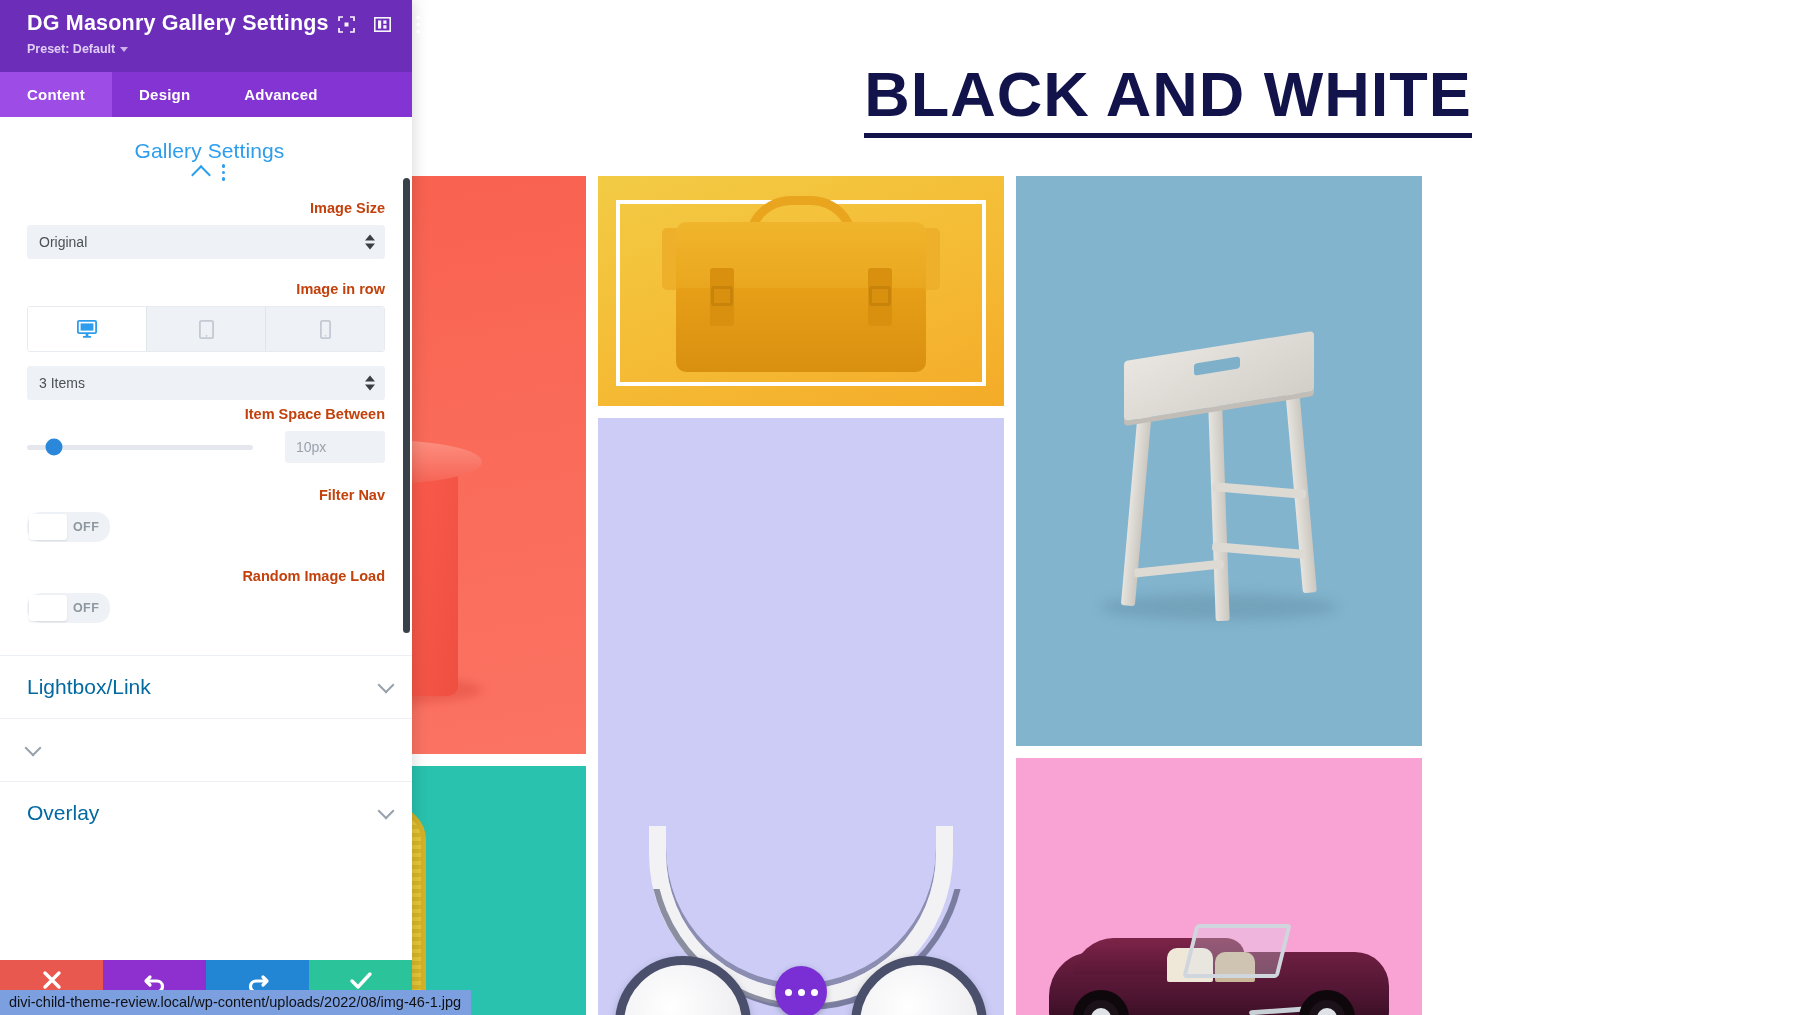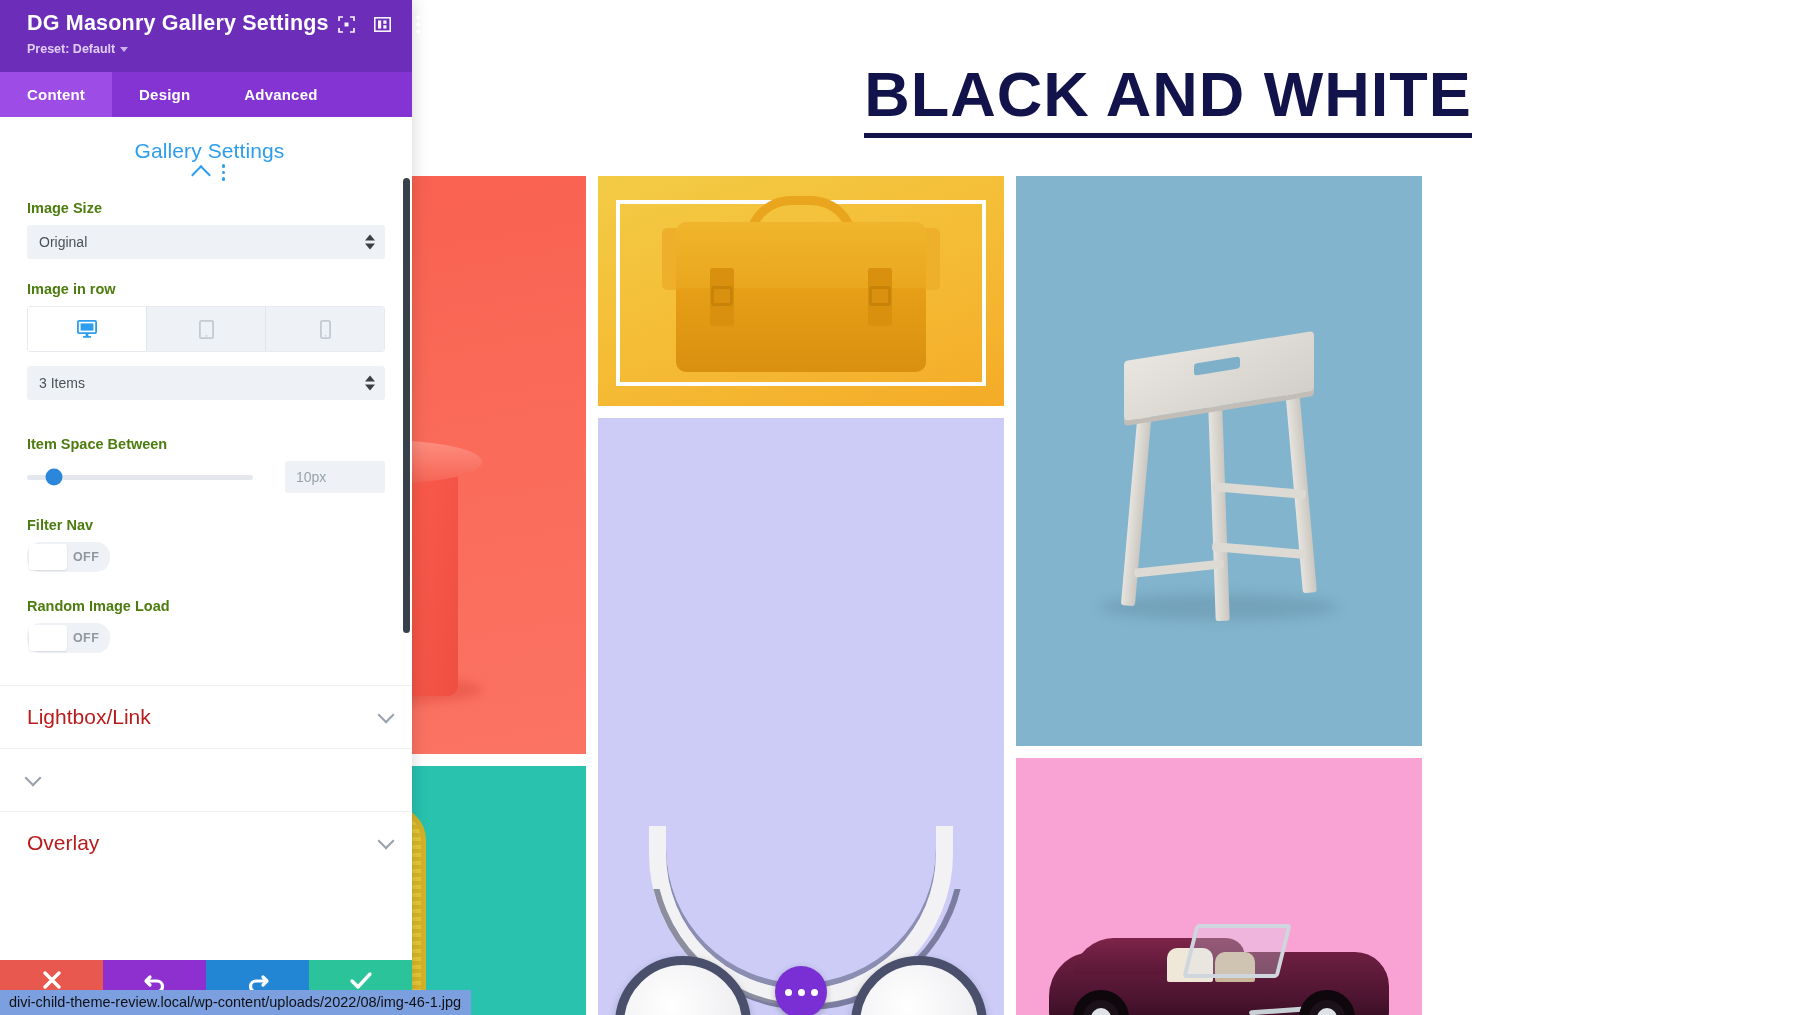--- a/index.html
+++ b/index.html
@@ -247,21 +247,21 @@
   .sec-head {
     display:flex; align-items:center; padding: 22px 20px 6px 27px; flex-direction: column;
   }
   .sec-title { flex:1 1 auto; color:#2d9ded; font-size: 21px; font-weight:400; letter-spacing:.1px; }
   .sec-actions { display:flex; align-items:center; gap: 14px; }
   .chev-up { width: 14px; height: 14px; border-left: 2.5px solid #2d9ded; border-top: 2.5px solid #2d9ded; transform: rotate(45deg); margin-top:5px;}
   .kebab { display:flex; flex-direction:column; gap:3px; align-items:center; }
   .kebab i { width:3.5px;height:3.5px;border-radius:50%;background:#2d9ded;display:block; }
 
   .field { padding: 12px 27px 0 27px; }
-  .flabel { font-size: 14.5px; font-weight: 700; color:#4d7c0f; margin-bottom: 9px; }
+  .flabel { font-size: 14.5px; font-weight: 700; color:#c2410c; margin-bottom: 9px; text-align: right; }
 
   .select {
     position: relative; height: 34px; background:#eef1f6; border-radius: 3px;
     display:flex; align-items:center; padding: 0 30px 0 12px;
     font-size: 14px; color:#4b5257;
   }
   .select .arrows {
     position:absolute; right: 10px; top: 50%; transform: translateY(-50%);
     display:flex; flex-direction:column; gap:3px;
   }
@@ -297,21 +297,21 @@
     width: 38px; height: 26px; background:#fff; border-radius:3px; margin:2px;
     box-shadow: 0 1px 2px rgba(0,0,0,.10);
   }
   .toggle .lbl { font-size: 12.5px; font-weight:700; color:#8e979e; letter-spacing:.4px; margin-left: 4px;}
 
   .collapsed-sec {
     border-top: 1px solid #eceff3;
     height: 63px;
     display:flex; align-items:center; padding: 0 20px 0 27px;
   }
-  .collapsed-sec .t { flex:1 1 auto; font-size: 21px; color:#b91c1c; font-weight:400; }
+  .collapsed-sec .t { flex:1 1 auto; font-size: 21px; color:#0369a1; font-weight:400; }
   .chev-dn { width: 12px; height: 12px; border-right: 2.5px solid #98a2ac; border-bottom: 2.5px solid #98a2ac; transform: rotate(45deg); margin-bottom: 5px;}
 
   .spacer-gap { height: 30px; }
 
   
   .actionbar {
     position:absolute; left:0; bottom: 0; width: 412px; height: 55px;
     display:flex; z-index: 25;
   }
   .act { flex:1 1 0; display:flex; align-items:flex-start; justify-content:center; padding-top: 9px; }
@@ -531,21 +531,21 @@
       <div class="field" style="padding-top:14px">
         <div class="select">
           <span>3 Items</span>
           <span class="arrows">
             <span class="up"></span>
               <span class="dn"></span>
           </span>
         </div>
       </div>
 
-      <div class="field" style="padding-top:36px">
+      <div class="field" style="padding-top:6px">
         <div class="flabel">Item Space Between</div>
         <div class="sliderrow">
           <div class="track">
             <div class="knob" style="left: 12%;"></div>
           </div>
           <div class="numbox">
             <span>10px</span>
           </div>
         </div>
       </div>

